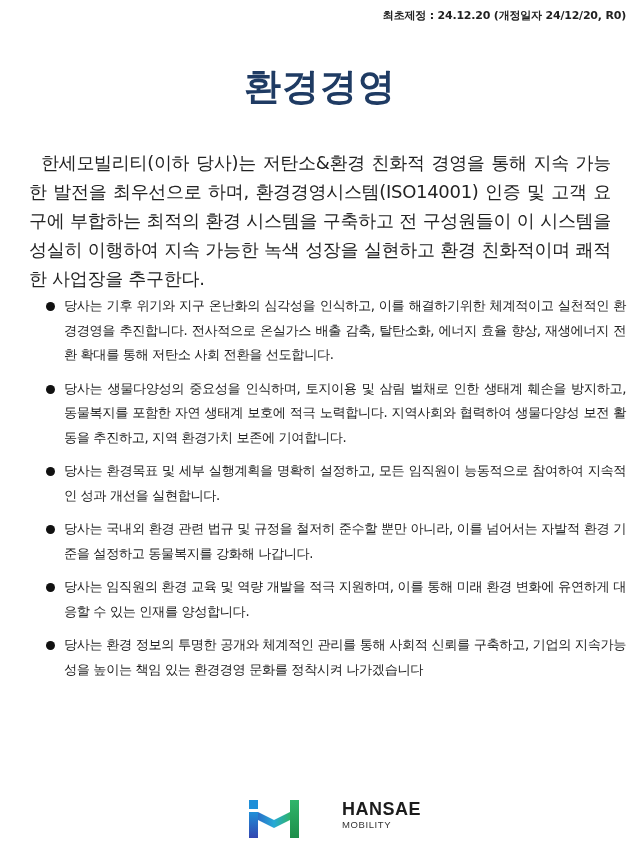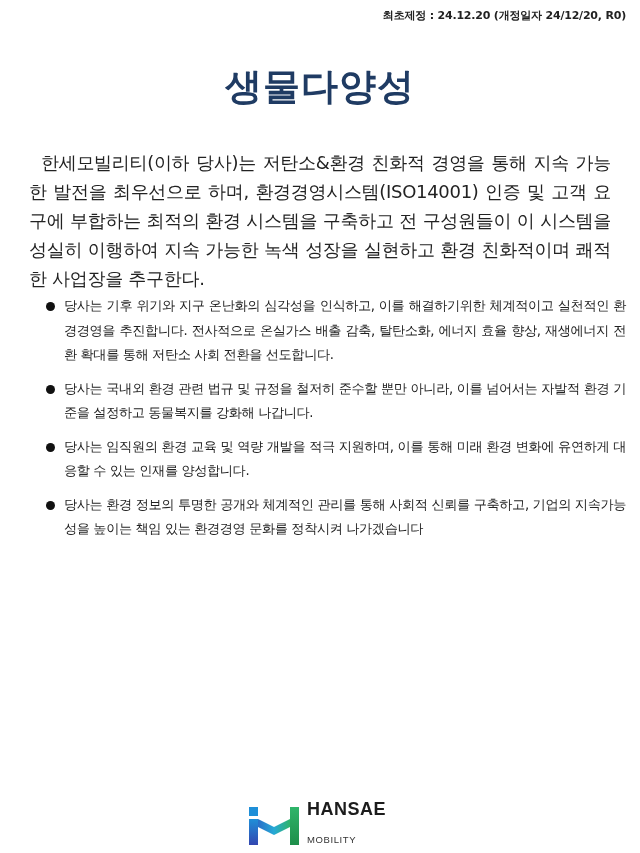--- a/index.html
+++ b/index.html
@@ -75,57 +75,66 @@
     width: 9px;
     height: 9px;
     border-radius: 50%;
     background: #111;
   }
   .logo {
     position: absolute;
     left: 249px;
     top: 800px;
     display: flex;
-    align-items: flex-end;
+    align-items: flex-start;
+    gap: 35px;
   }
   .logo svg { display: block; }
   .logo-text {
     margin-left: 8px;
     display: flex;
     flex-direction: column;
     line-height: 1;
   }
   .logo-name {
     font-family: "Liberation Sans", sans-serif;
     font-weight: bold;
     font-size: 18px;
     color: #1c1c1c;
     letter-spacing: 0.5px;
   }
   .logo-sub {
     font-family: "Liberation Sans", sans-serif;
     font-size: 9.5px;
     color: #333;
     letter-spacing: 0.6px;
-    margin-top: 17px;
+    margin-top: 2px;
   }
 </style>
 </head>
 <body>
 
 <div class="revision">최초제정 : 24.12.20 (개정일자 24/12/20, R0)</div>
 
-<h1 class="title" style="margin:0;">생물다양성</h1>
+<h1 class="title" style="margin:0;">환경경영</h1>
 
 <p class="intro" style="margin:0;">한세모빌리티(이하 당사)는 저탄소&amp;환경 친화적 경영을 통해 지속 가능한 발전을 최우선으로 하며, 환경경영시스템(ISO14001) 인증 및 고객 요구에 부합하는 최적의 환경 시스템을 구축하고 전 구성원들이 이 시스템을 성실히 이행하여 지속 가능한 녹색 성장을 실현하고 환경 친화적이며 쾌적한 사업장을 추구한다.</p>
 
 <ul class="bullets">
   <li class="bullet">
     <span class="dot"></span>
     <span>당사는 기후 위기와 지구 온난화의 심각성을 인식하고, 이를 해결하기위한 체계적이고 실천적인 환경경영을 추진합니다. 전사적으로 온실가스 배출 감축, 탈탄소화, 에너지 효율 향상, 재생에너지 전환 확대를 통해 저탄소 사회 전환을 선도합니다.</span>
+  </li>
+  <li class="bullet">
+    <span class="dot"></span>
+    <span>당사는 생물다양성의 중요성을 인식하며, 토지이용 및 삼림 벌채로 인한 생태계 훼손을 방지하고, 동물복지를 포함한 자연 생태계 보호에 적극 노력합니다. 지역사회와 협력하여 생물다양성 보전 활동을 추진하고, 지역 환경가치 보존에 기여합니다.</span>
+  </li>
+  <li class="bullet">
+    <span class="dot"></span>
+    <span>당사는 환경목표 및 세부 실행계획을 명확히 설정하고, 모든 임직원이 능동적으로 참여하여 지속적인 성과 개선을 실현합니다.</span>
   </li>
   <li class="bullet">
     <span class="dot"></span>
     <span>당사는 국내외 환경 관련 법규 및 규정을 철저히 준수할 뿐만 아니라, 이를 넘어서는 자발적 환경 기준을 설정하고 동물복지를 강화해 나갑니다.</span>
   </li>
   <li class="bullet">
     <span class="dot"></span>
     <span>당사는 임직원의 환경 교육 및 역량 개발을 적극 지원하며, 이를 통해 미래 환경 변화에 유연하게 대응할 수 있는 인재를 양성합니다.</span>
   </li>
   <li class="bullet">

